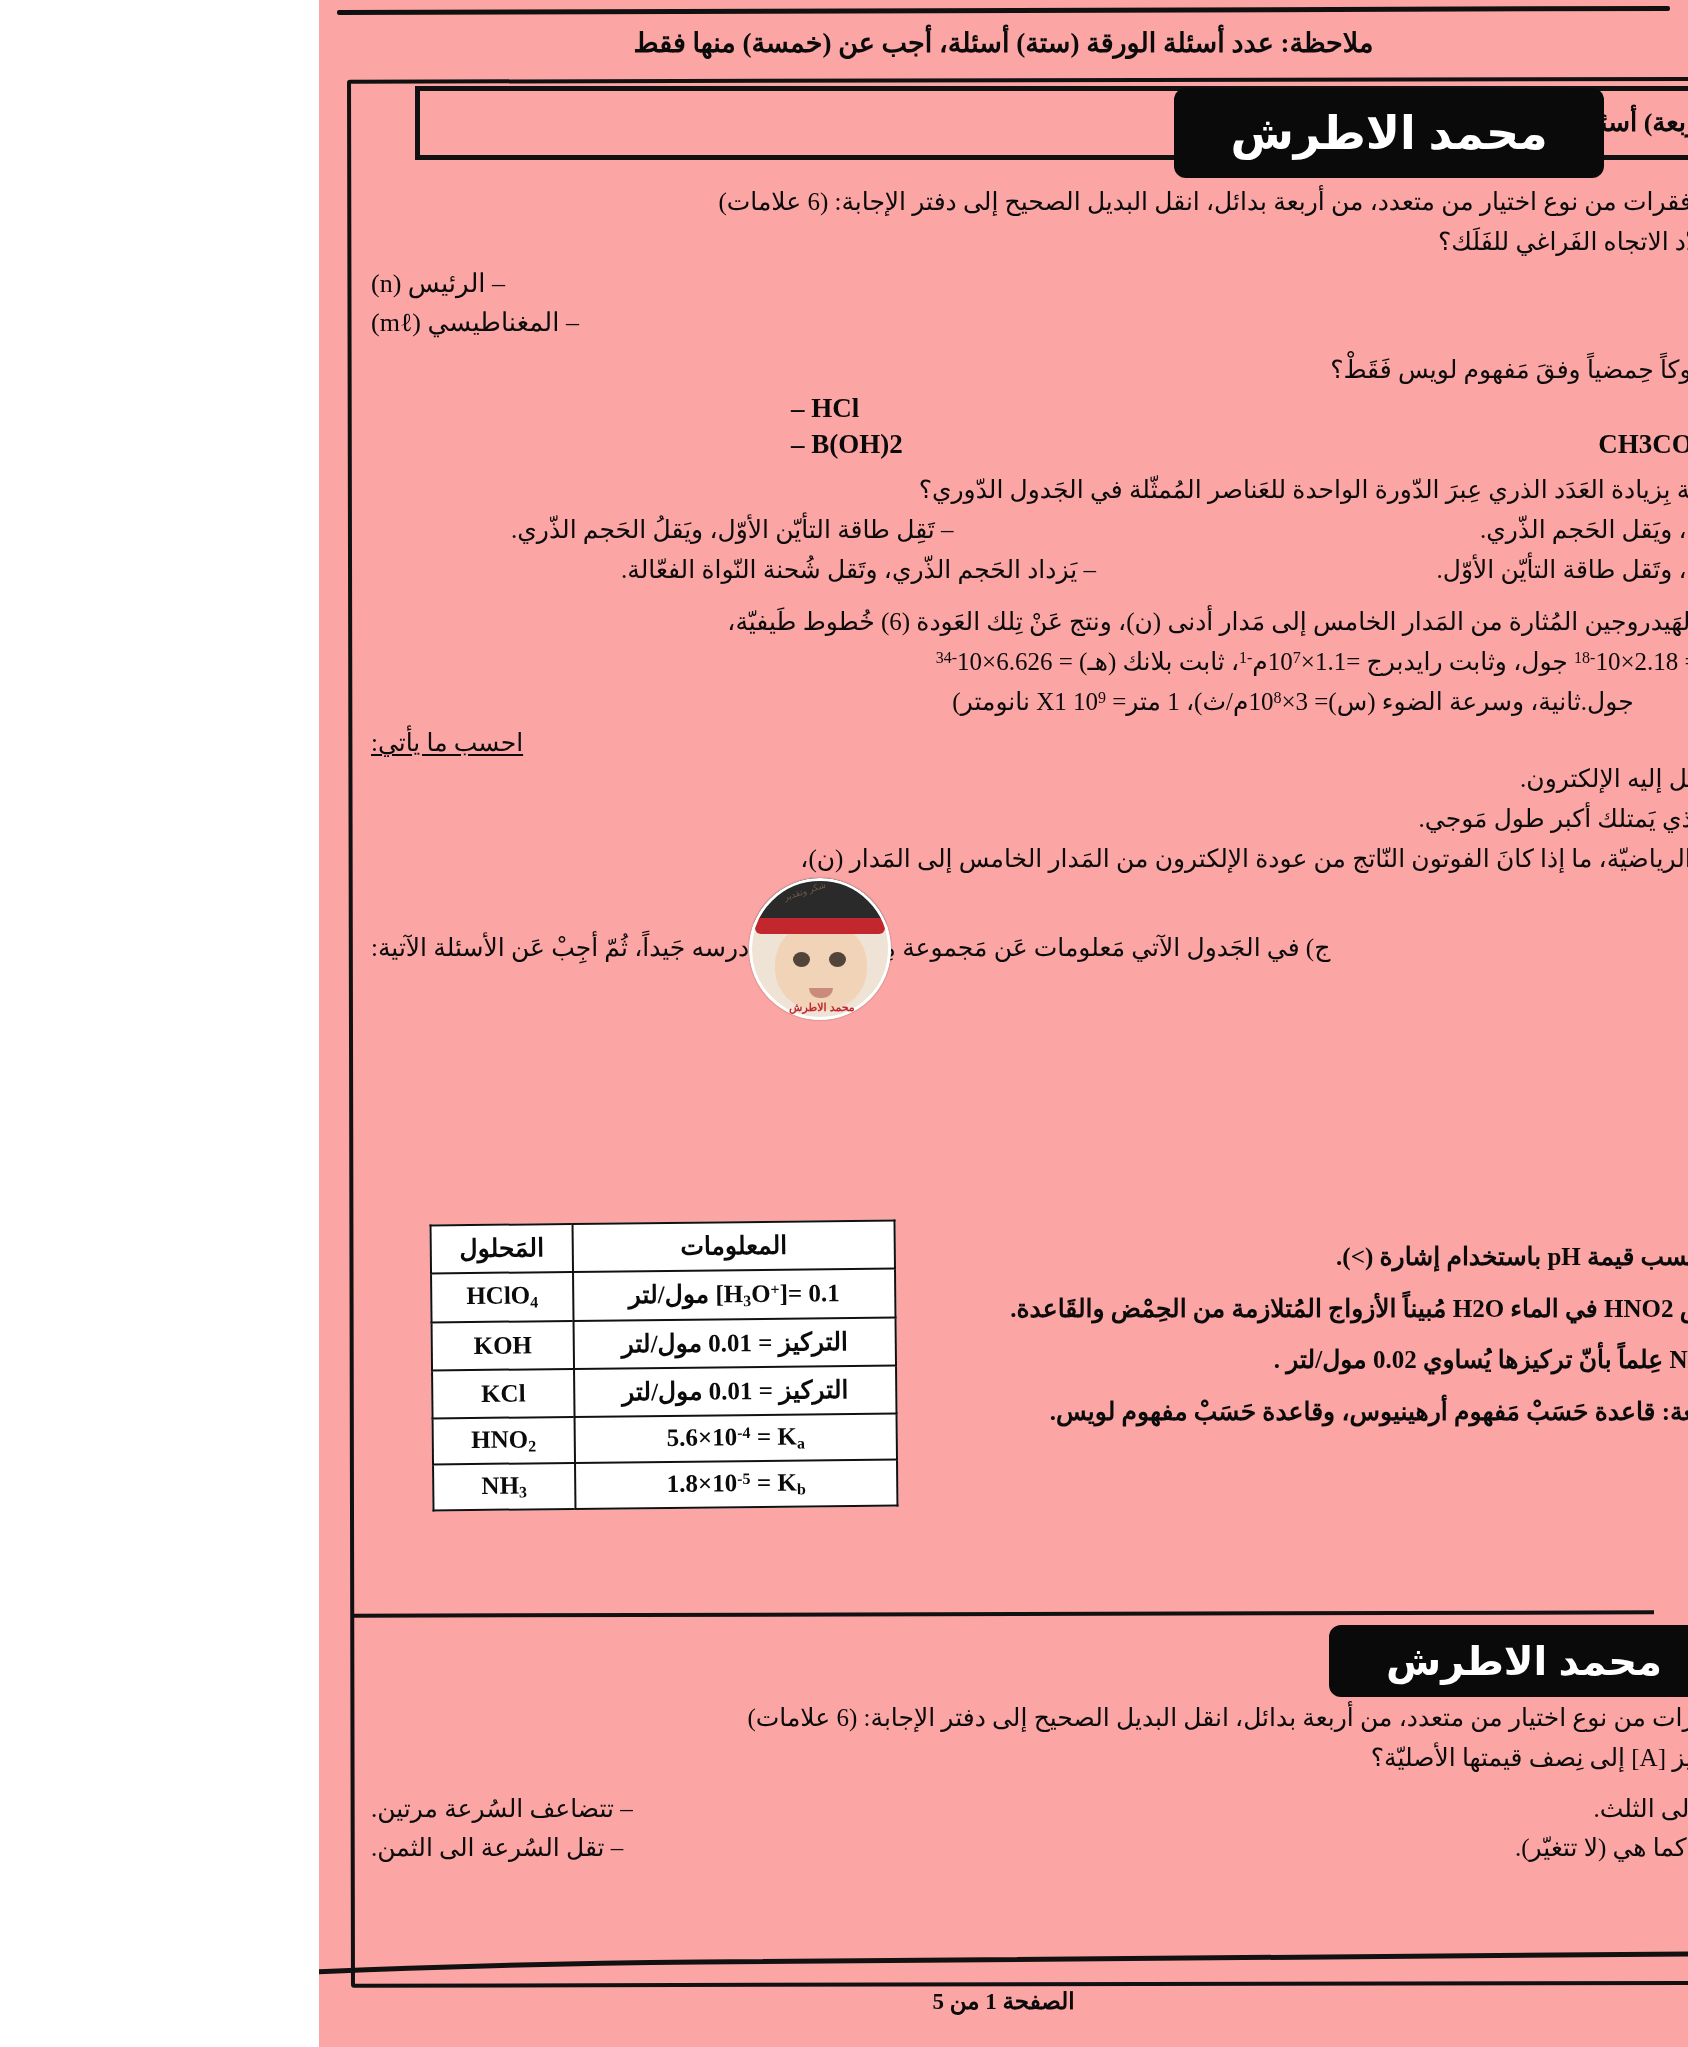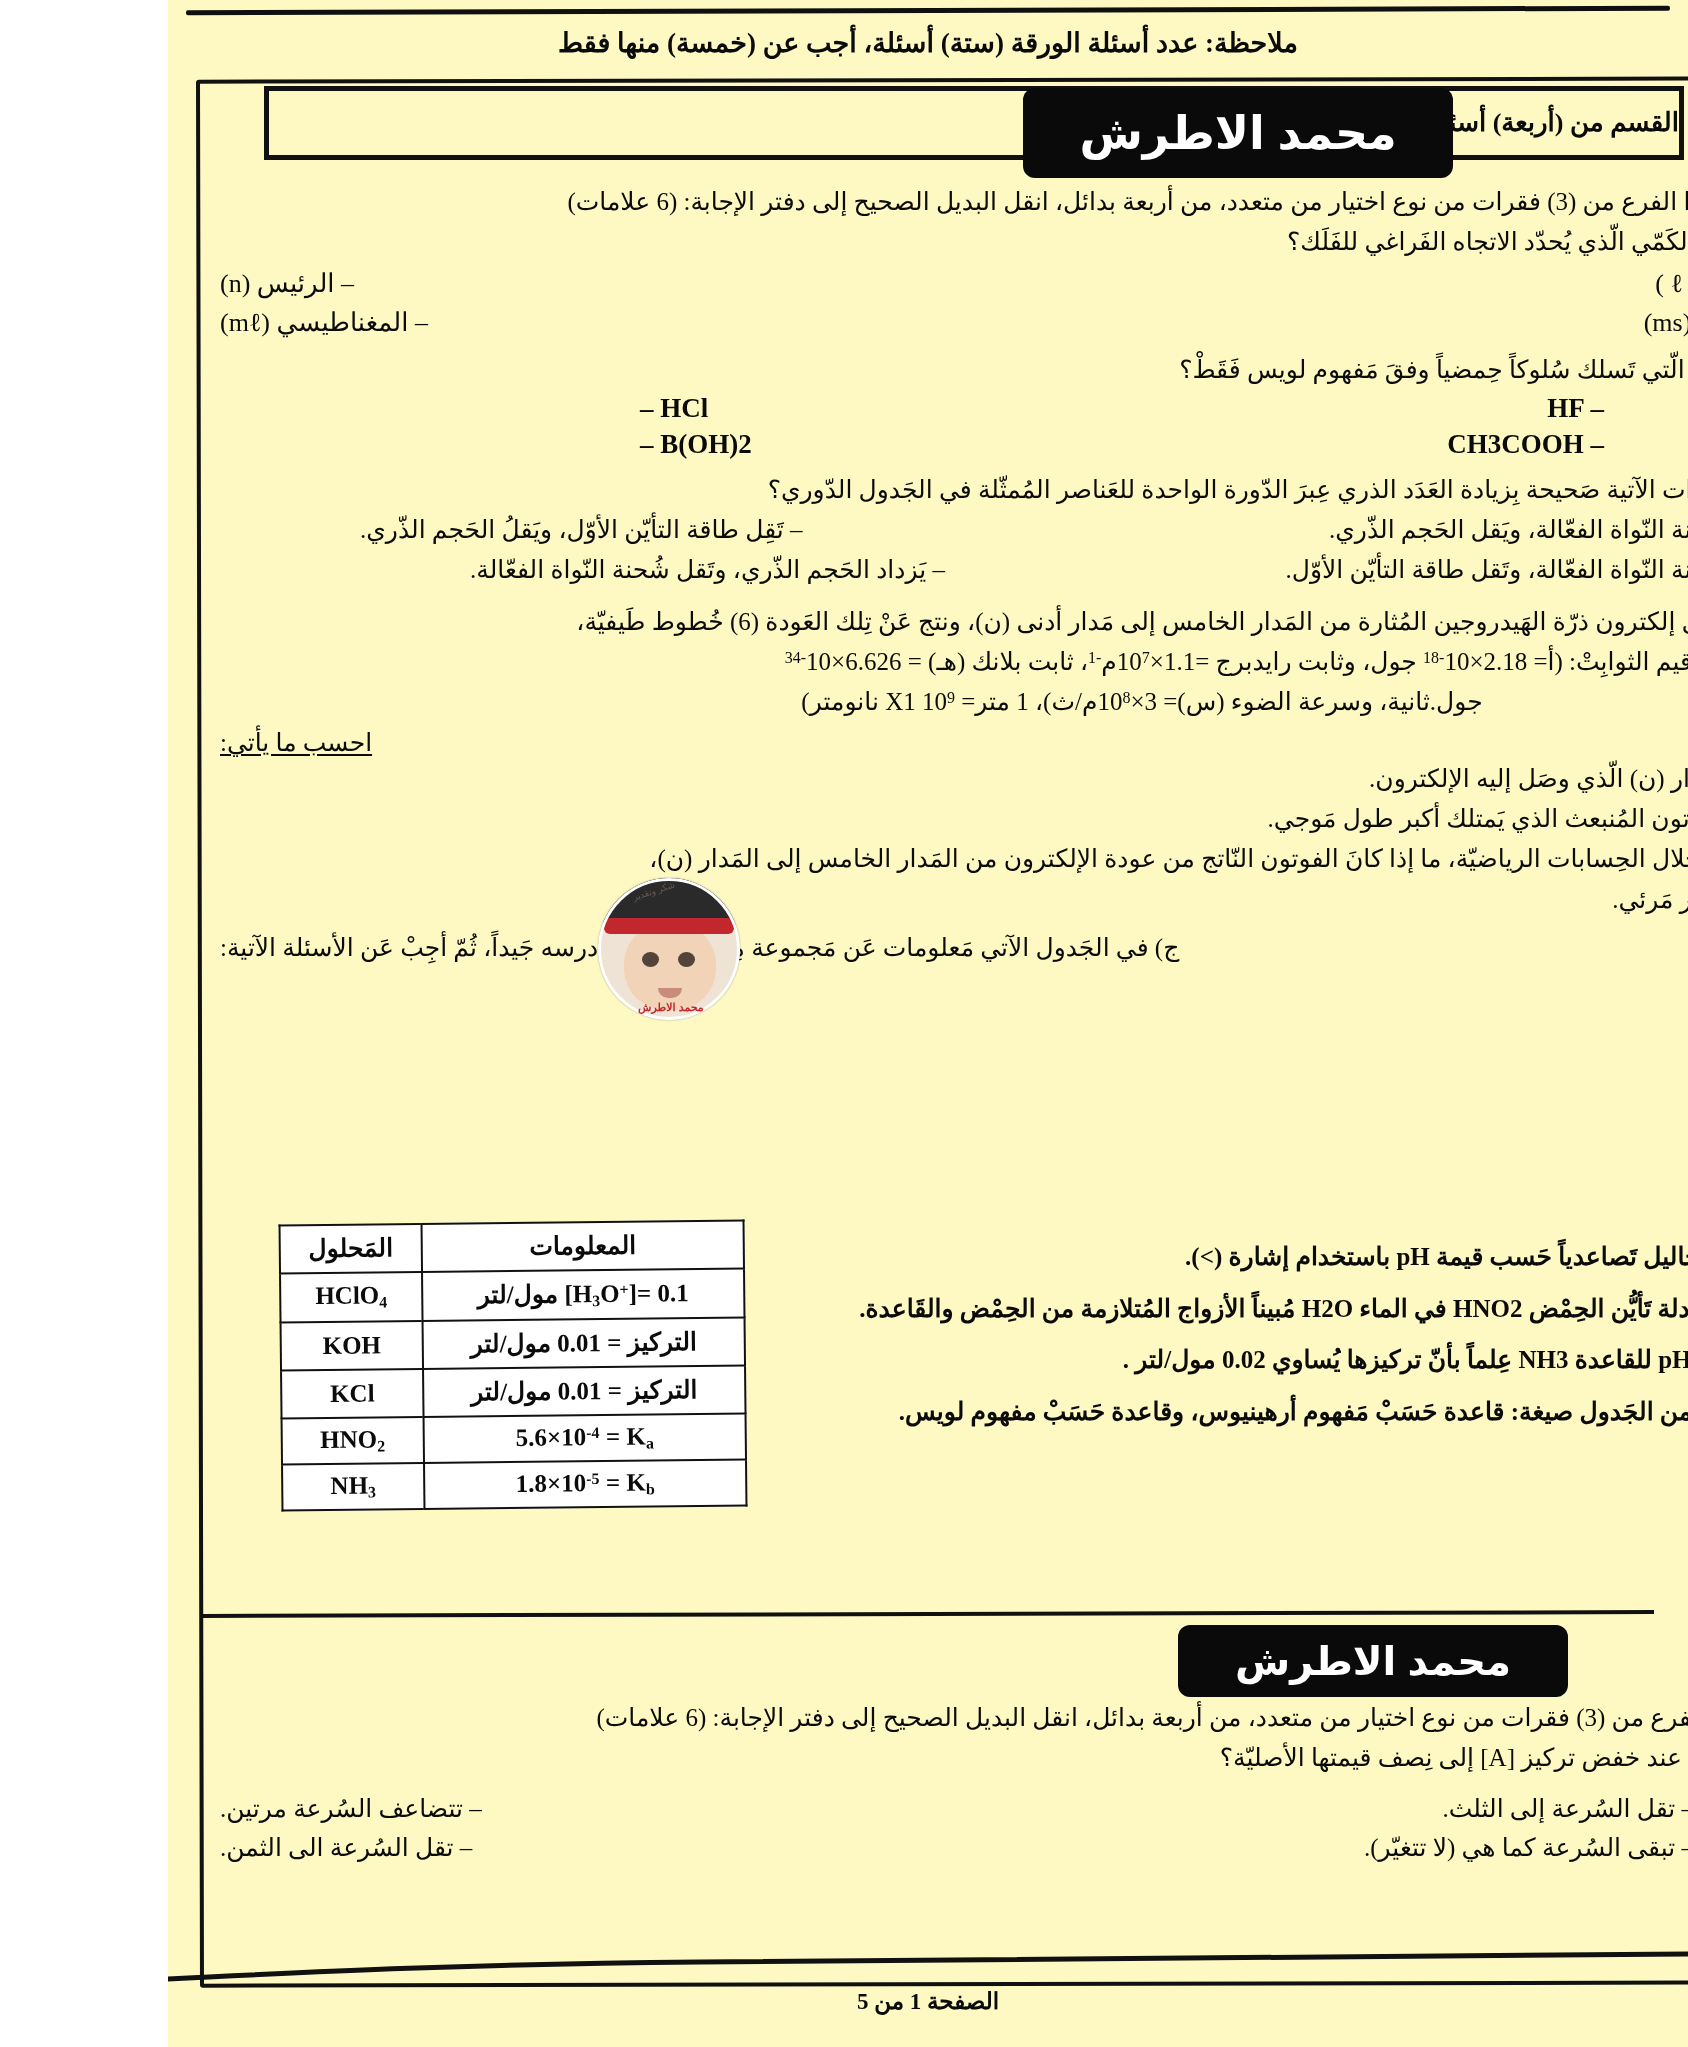--- a/index.html
+++ b/index.html
@@ -2,23 +2,23 @@
 <html lang="ar" dir="rtl"><head>
 <meta charset="utf-8">
 <style>
   html, body {
     margin: 0;
     padding: 0;
     background: #ffffff;
   }
   .page {
     position: relative;
-    width: 1520px;
+    width: 1369px;
     height: 2047px;
-    background: #fef9c3;
+    background: #fca5a5;
     font-family: "Liberation Serif", "DejaVu Serif", serif;
     color: #0b0b0b;
     overflow: hidden;
   }
 
   
   .ar {
     direction: rtl;
     text-align: right;
     font-weight: 400;

